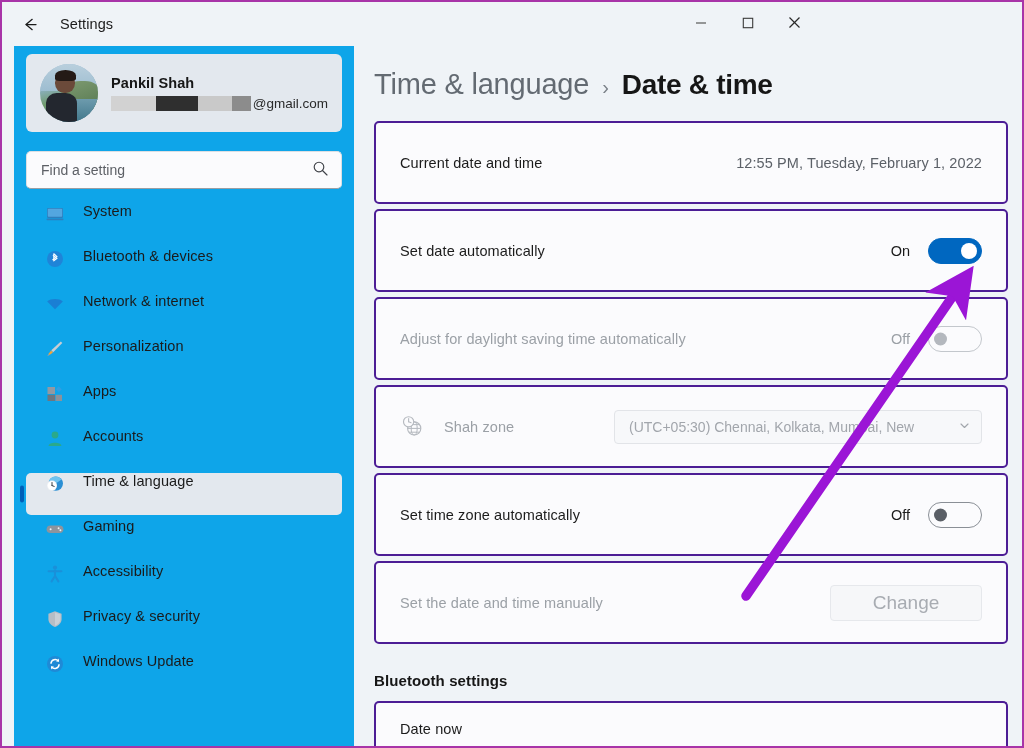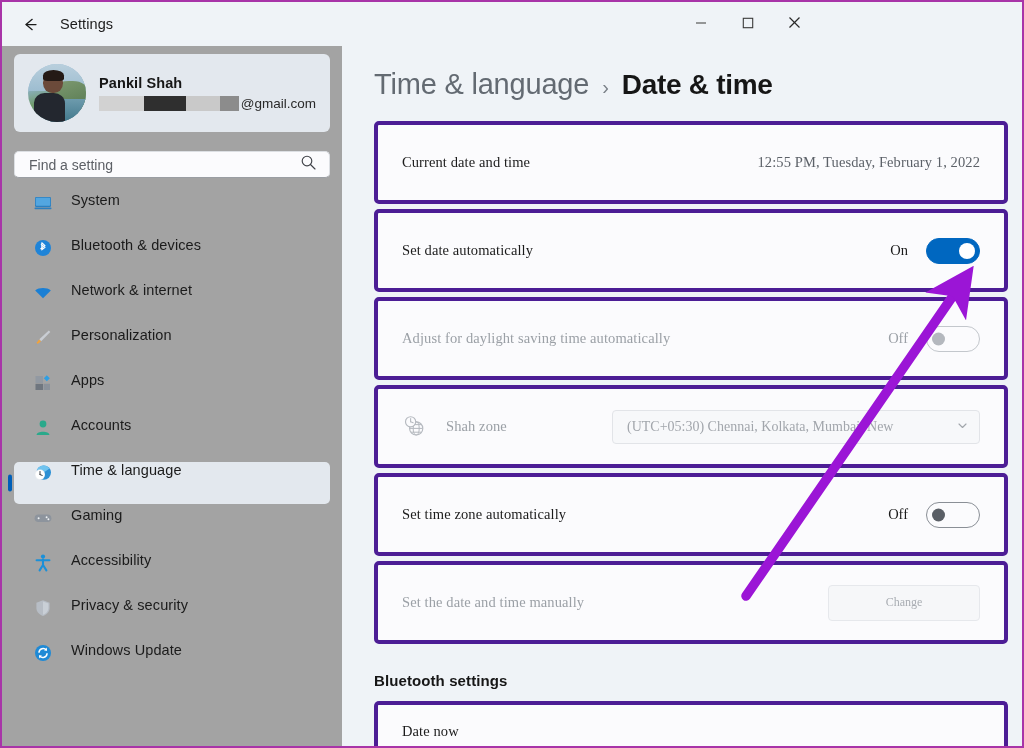--- a/index.html
+++ b/index.html
@@ -57,24 +57,24 @@
   }
   .win-btn {
     width: 47px; height: 44px;
     display: flex; align-items: center; justify-content: center;
     cursor: pointer;
   }
 
   
   .sidebar {
     position: absolute;
-    top: 44px; left: 0;
+    top: 44px; left: 12px;
     width: 340px;
     height: 702px;
-    background: #a3a3a3;
+    background: #0ea5e9;
     z-index: 4;
   }
 
   .account-card {
     margin: 8px 12px 0 12px;
     height: 78px;
     background: #e3e8ee;
     border-radius: 6px;
     display: flex;
     align-items: center;
@@ -143,21 +143,21 @@
   }
   .redact { height: 15px; display: inline-block; }
   .r1 { width: 48px; background: #d2d2d2; }
   .r2 { width: 44px; background: #2f2f2f; }
   .r3 { width: 36px; background: #c9c9c9; }
   .r4 { width: 20px; background: #8c8c8c; }
   .acct-email .tail { margin-left: 2px; }
 
   .search-wrap {
     margin: 19px 12px 0 12px;
-    height: 27px;
+    height: 38px;
     background: #fbfbfd;
     border: 1px solid #dcdfe3;
     border-bottom: 1.6px solid #9a9ea3;
     border-radius: 5px;
     display: flex;
     align-items: center;
     padding: 0 12px 0 14px;
     cursor: text;
   }
   .search-wrap input {
@@ -234,28 +234,27 @@
   }
   .crumb-current {
     font-size: 28px;
     font-weight: bold;
     color: #161616;
     letter-spacing: -.3px;
   }
 
   .card {
     background: #fbfbfd;
-    border: 4px solid #4c1d95;
+    border: 2px solid #4c1d95;
     border-radius: 5px;
     height: 83px;
     margin-bottom: 5px;
     display: flex;
     align-items: center;
     padding: 0 24px 0 24px;
-    font-family: Liberation Serif, serif;
   }
   .card.clickable { cursor: pointer; }
   .card-label {
     font-size: 14.5px;
     color: #1b1b1b;
     letter-spacing: .1px;
   }
   .card-label.dim { color: #9ba0a6; }
   .card-value {
     margin-left: auto;
@@ -337,21 +336,21 @@
   }
   .chev { margin-left: 8px; color: #a2a6ac; flex: 0 0 auto; }
 
   .btn-change {
     margin-left: auto;
     width: 152px; height: 36px;
     background: #f6f7f9;
     border: 1px solid #e6e8ec;
     border-radius: 4px;
     display: flex; align-items: center; justify-content: center;
-    font-size: 12px;
+    font-size: 19px;
     color: #a8acb2;
     cursor: default;
     text-align: right;
   }
 
   .section-head {
     margin-top: 28px;
     margin-bottom: 12px;
     font-size: 15px;
     font-weight: bold;

